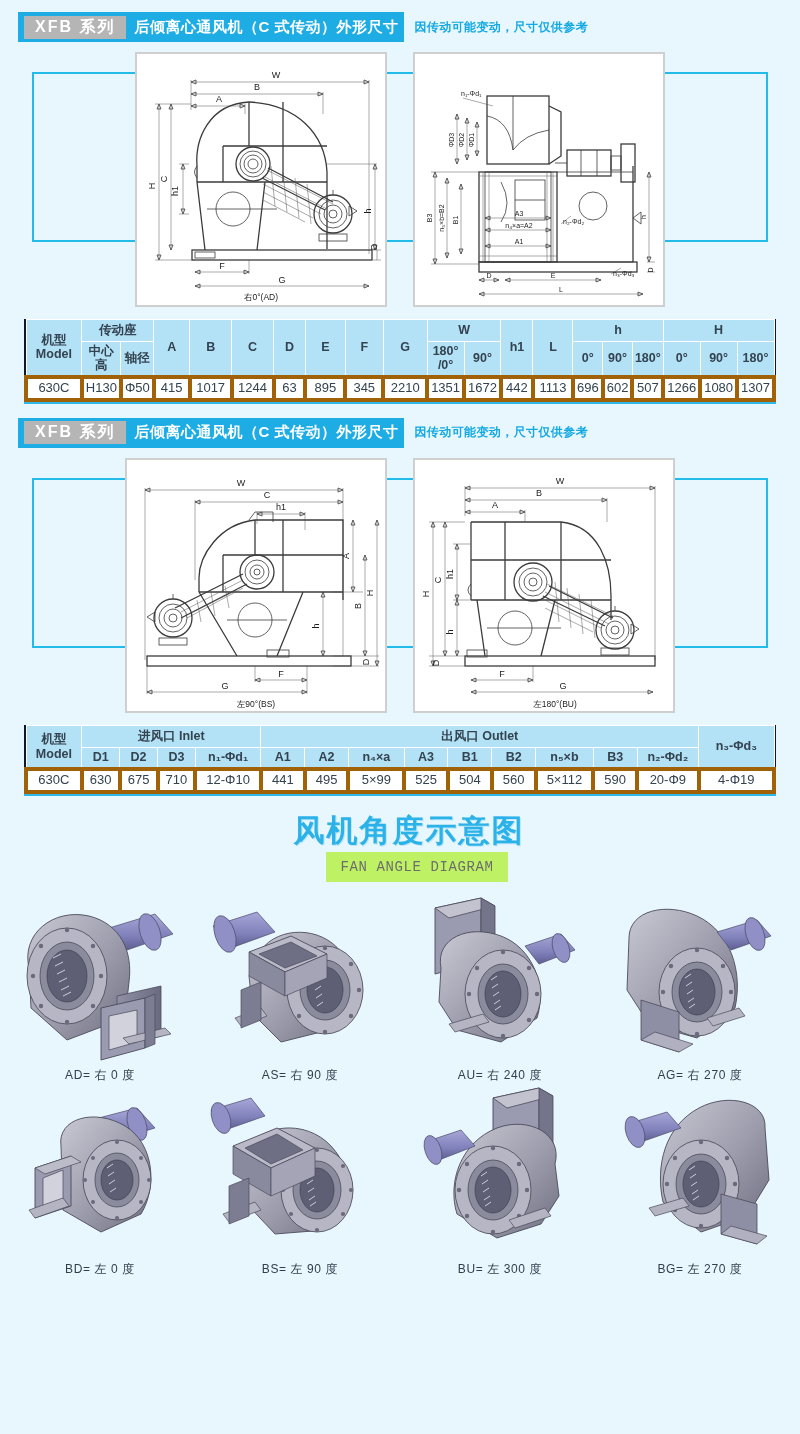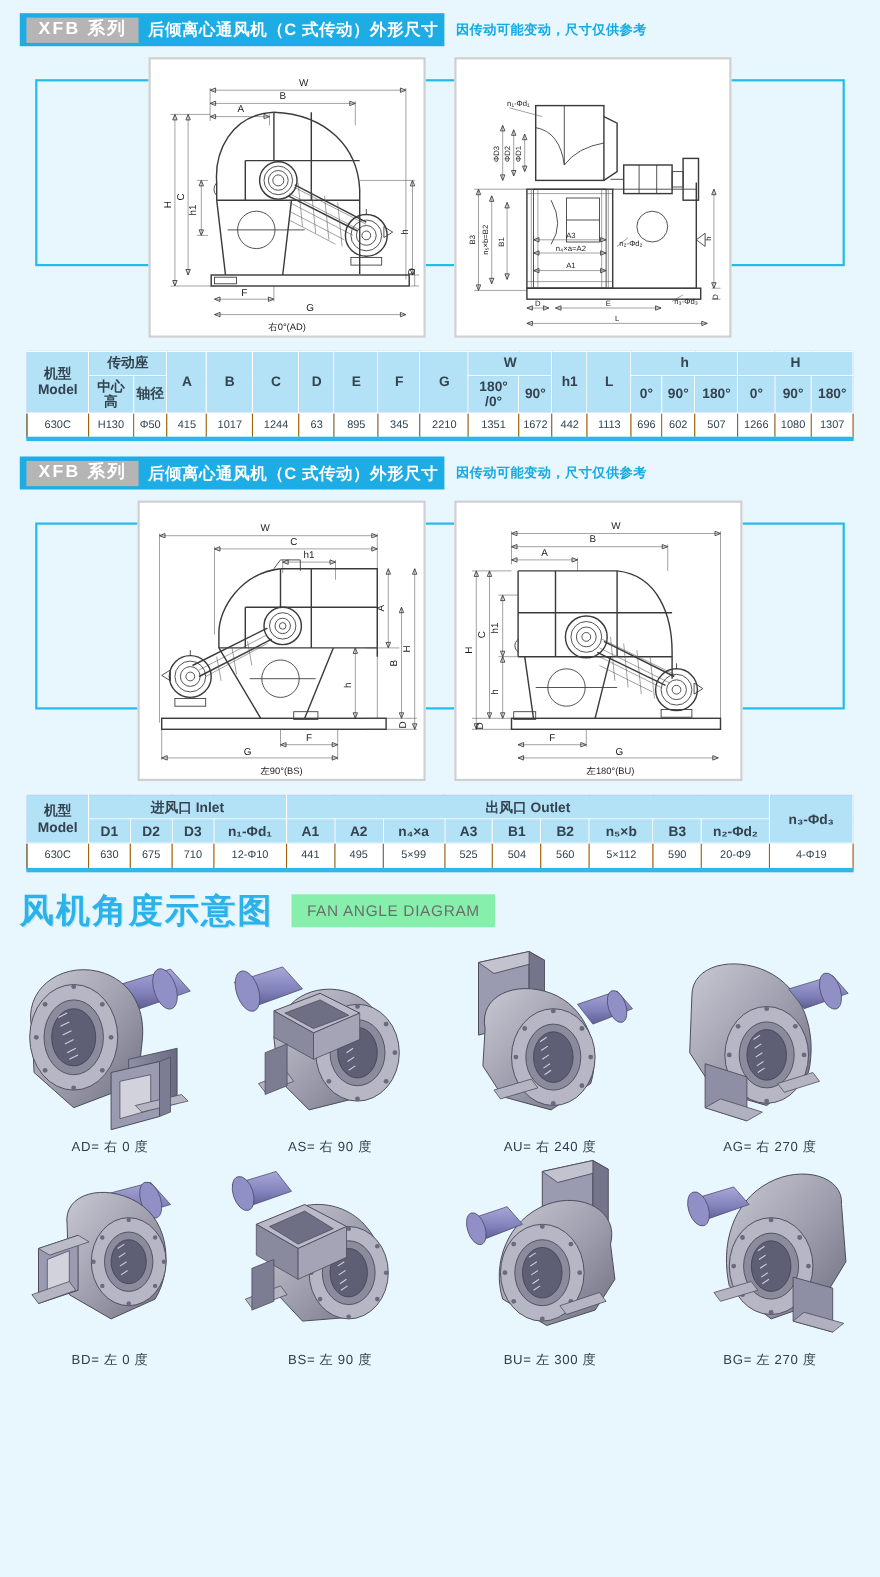--- a/index.html
+++ b/index.html
@@ -62,63 +62,64 @@
     border: 2px solid #cfcfcf;
     position: relative;
   }
   .draw-box svg { display: block; }
 
   
   table.spec {
     border-collapse: collapse;
     width: 752px;
     margin: 0 auto;
-    background: #3b82f6;
+    background: #0f172a;
     font-size: 12.5px;
   }
   table.spec th, table.spec td {
     border: 1px solid #ffffff;
     text-align: center;
     vertical-align: middle;
     color: #33434f;
     font-weight: bold;
     padding: 2px 2px;
     line-height: 1.15;
   }
   table.spec thead th {
     background: #b3e1f6;
     height: 22px;
   }
   table.spec tbody td {
     background: #ffffff;
-    border: 1px solid #a16207;
+    border: 4px solid #a16207;
     height: 23px;
     font-weight: normal;
-    font-size: 10px;
+    font-size: 13px;
   }
   table.spec tbody tr { border-bottom: 2px solid #2bb8e8; }
   .tbl-wrap { border-bottom: 2px solid #2bb8e8; width: 752px; margin: 0 auto; }
 
   
-  .fad-head { display: flex; align-items: center; padding: 14px 0 8px 18px; }
+  .fad-head { display: flex; align-items: center; padding: 14px 0 8px 18px; flex-direction: column; }
   .fad-cn {
     color: #2bb2e8;
     font-size: 31px;
     font-weight: bold;
     letter-spacing: 2px;
     text-shadow: 1px 1px 0 #bfe6f7;
   }
   .fad-en {
-    background: #86efac;
+    background: #bef264;
     color: #6d6d6d;
     font-size: 14px;
     letter-spacing: 0.6px;
     padding: 7px 14px;
     margin-left: 16px;
     white-space: nowrap;
+    font-family: Liberation Mono, monospace;
   }
 
   
   .fan-grid {
     display: grid;
     grid-template-columns: repeat(4, 1fr);
     row-gap: 0px;
   }
   .fan-cell { text-align: center; }
   .fan-cell svg { display: block; margin: 0 auto; }

